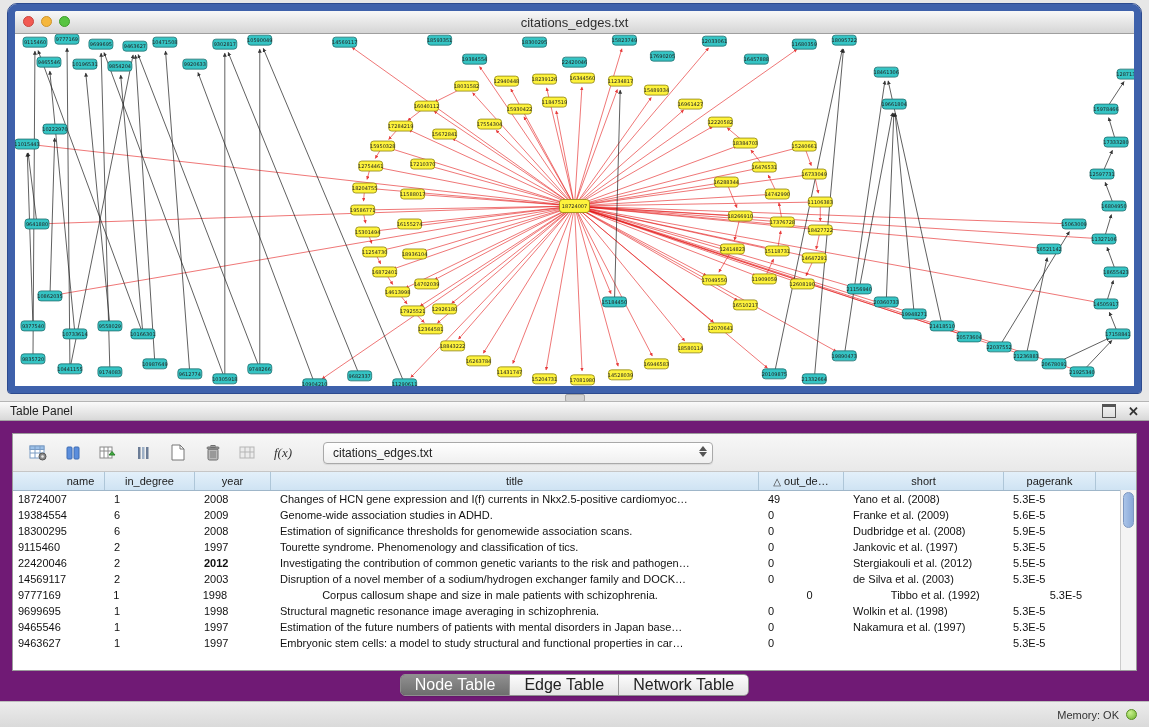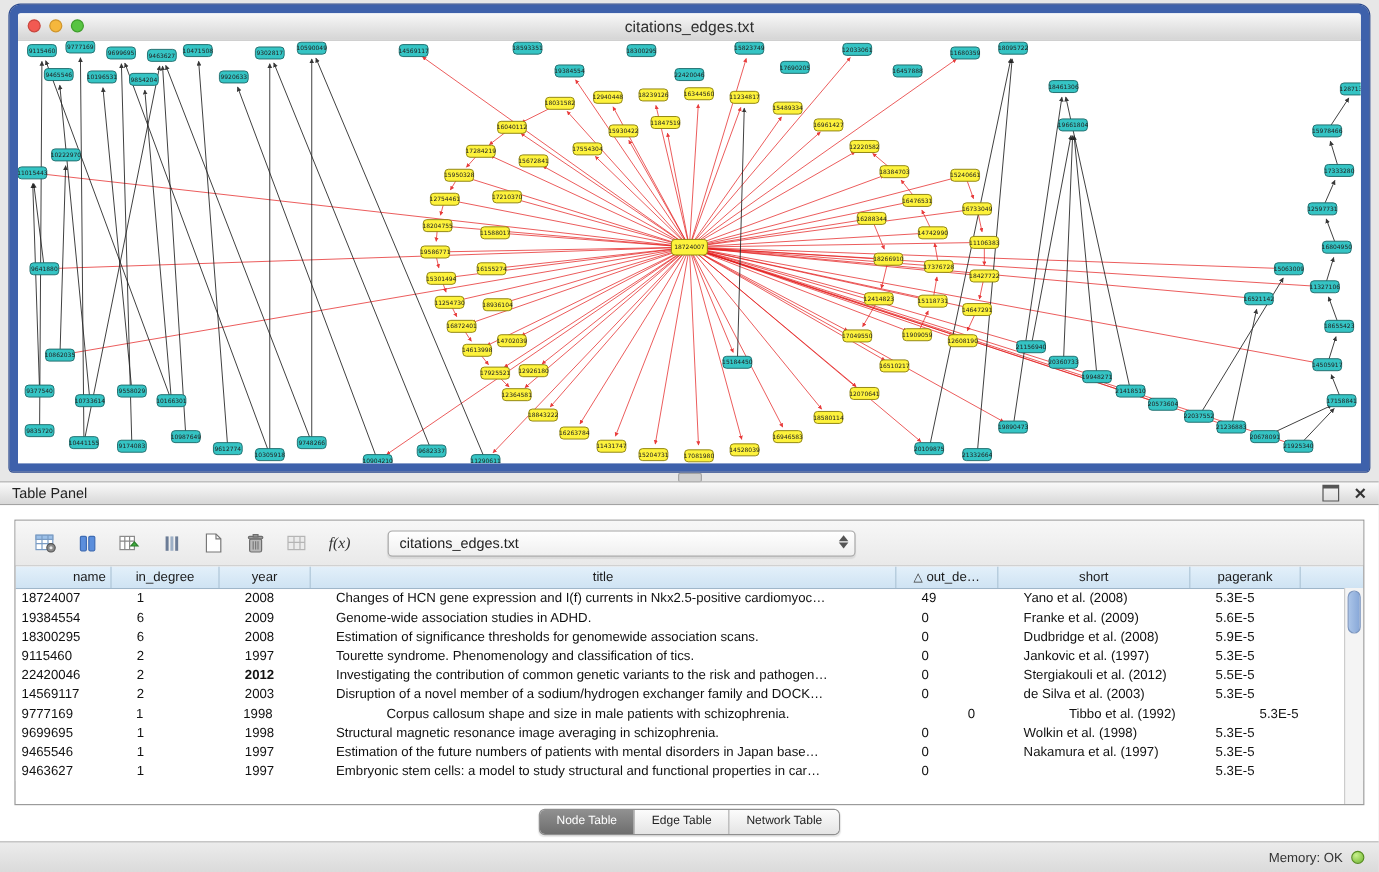--- a/index.html
+++ b/index.html
@@ -26,21 +26,21 @@
   .split-handle{position:absolute;left:565px;top:394px;width:18px;height:6px;background:#d0d0d0;
     border:1px solid #a5a5a5;border-radius:2px;}
 
   
   .tp-header{position:absolute;left:0;top:401px;width:1149px;height:20px;box-sizing:border-box;
     background:linear-gradient(#fafafa,#d8d8d8);border-top:1px solid #b5b5b5;border-bottom:1px solid #a3a3a3;
     display:flex;align-items:center;padding:0 10px;font-size:12px;color:#222;}
   .tp-header .spacer{flex:1;}
   .float-icon{width:12px;height:10px;border:1px solid #555;border-top:3px solid #555;margin-right:12px;}
   .close-icon{font-size:13px;font-weight:bold;color:#333;line-height:13px;}
-  .tp-body{position:absolute;left:0;top:421px;width:1149px;height:280px;background:#ffffff;}
+  .tp-body{position:absolute;left:0;top:421px;width:1149px;height:280px;background:#701a75;}
   .inner-box{position:absolute;left:12px;top:12px;width:1125px;height:238px;background:#fff;
     border:1px solid #9b9b9b;box-sizing:border-box;}
   .toolbar{height:37px;background:linear-gradient(#f7f7f7,#e9e9e9);border-bottom:1px solid #c6c6c6;
     display:flex;align-items:center;padding-left:12px;gap:9px;}
   .tool-btn{width:26px;height:24px;display:flex;align-items:center;justify-content:center;
     background:transparent;border:none;padding:0;}
   .fx{font-family:"Liberation Serif",serif;font-style:italic;font-size:13px;color:#333;}
   .dropdown{margin-left:18px;width:390px;height:22px;box-sizing:border-box;background:linear-gradient(#ffffff,#efefef);
     border:1px solid #a9a9a9;border-radius:4px;display:flex;align-items:center;padding-left:9px;font-size:12px;
     color:#222;position:relative;box-shadow:0 1px 1px rgba(0,0,0,.08);}
@@ -57,21 +57,21 @@
   .tr{display:flex;height:16px;background:#fff;}
   .td{box-sizing:border-box;padding-left:5px;font-size:11px;line-height:16px;color:#111;
     white-space:nowrap;overflow:hidden;}
   .vscroll{position:absolute;right:0;top:18px;bottom:0;width:15px;background:#f4f4f4;border-left:1px solid #cccccc;}
   .vthumb{position:absolute;left:2px;top:2px;width:9px;height:34px;border-radius:6px;
     background:linear-gradient(90deg,#aac4e8,#88a8d8);border:1px solid #7d97c0;}
 
   .tabs{position:absolute;left:0;top:253px;width:1149px;display:flex;justify-content:center;}
   .seg{display:flex;border:1px solid #8f8f8f;border-radius:5px;overflow:hidden;height:20px;
     box-shadow:0 1px 1px rgba(0,0,0,.1);}
-  .tab{padding:0 14px;font-size:10px;line-height:20px;background:linear-gradient(#fcfcfc,#e4e4e4);
+  .tab{padding:0 14px;font-size:16px;line-height:20px;background:linear-gradient(#fcfcfc,#e4e4e4);
     color:#222;border-right:1px solid #9a9a9a;}
   .tab:last-child{border-right:none;}
   .tab.selected{background:linear-gradient(#909090,#6e6e6e);color:#fff;}
 
   .statusbar{position:absolute;left:0;top:701px;width:1149px;height:26px;box-sizing:border-box;
     background:linear-gradient(#ececec,#dadada);border-top:1px solid #bdbdbd;display:flex;align-items:center;
     justify-content:flex-end;padding-right:12px;gap:7px;font-size:11px;color:#333;}
   .mem-dot{width:11px;height:11px;border-radius:50%;box-sizing:border-box;
     background:radial-gradient(circle at 35% 30%,#c9f18e,#6fb52e);border:1px solid #568c20;}
 </style>
@@ -811,21 +811,21 @@
       <div class="dropdown">
         <span>citations_edges.txt</span>
         <span class="dd-arrows">
             <i class="up"></i>
             <i class="down"></i>
           </span>
       </div>
     </div>
     <div class="table-area">
       <div class="thead">
-          <div class="th" style="width: 80px; padding-left: 44px;">
+          <div class="th" style="width: 92px; padding-left: 44px;">
             <span>name</span>
           </div>
           <div class="th" style="width: 90px;">
             <span>in_degree</span>
           </div>
           <div class="th" style="width: 76px;">
             <span>year</span>
           </div>
           <div class="th" style="width: 488px;">
             <span>title</span>

